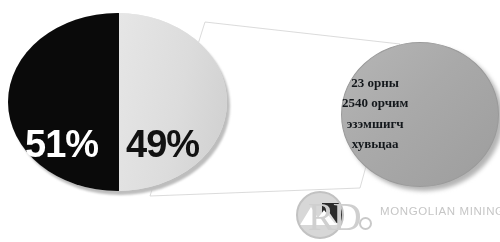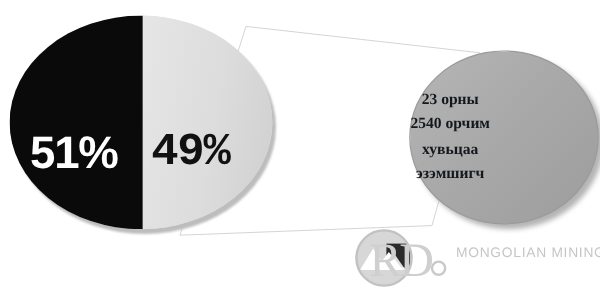--- a/index.html
+++ b/index.html
@@ -71,31 +71,31 @@
     background: linear-gradient(100deg, #e6e6e6 0%, #dcdcdc 55%, #cfcfcf 100%);
   }
   .pie-label {
     position: absolute;
     font-family: "Liberation Sans", sans-serif;
     font-weight: bold;
     font-size: 38px;
     letter-spacing: -1px;
     line-height: 1;
     white-space: nowrap;
+    margin-top: 16px;
   }
   .pie-label-left {
     left: 17px;
     top: 96px;
     color: #ffffff;
   }
   .pie-label-right {
     left: 118px;
     top: 96px;
     color: #111111;
-    font-family: Liberation Mono, monospace;
   }
 
   
   .bubble-shadow {
     position: absolute;
     left: 345px;
     top: 46px;
     width: 158px;
     height: 145px;
     border-radius: 50%;
@@ -225,22 +225,22 @@
     </div>
     <div class="pie-label pie-label-left">51%</div>
     <div class="pie-label pie-label-right">49%</div>
   </div>
 
   <div class="bubble-shadow"></div>
   <div class="bubble">
     <div class="bubble-text">
       <div>23 орны</div>
       <div>2540 орчим</div>
+      <div>эзэмшигч</div>
       <div>хувьцаа</div>
-      <div>эзэмшигч</div>
     </div>
   </div>
 
   <div class="watermark">
     <div class="wm-badge">
       <svg viewBox="0 0 44 44" width="44" height="44" xmlns="http://www.w3.org/2000/svg">
         <rect x="24" y="10" width="20" height="20" fill="#2b2b2b"></rect>
         <path d="M2 32 L13 14 L20 25 L26 17 L38 32 Z" fill="#ffffff"></path>
         <path d="M24 30 L31 19 L40 32 Z" fill="#ffffff" opacity="0.85"></path>
       </svg>

